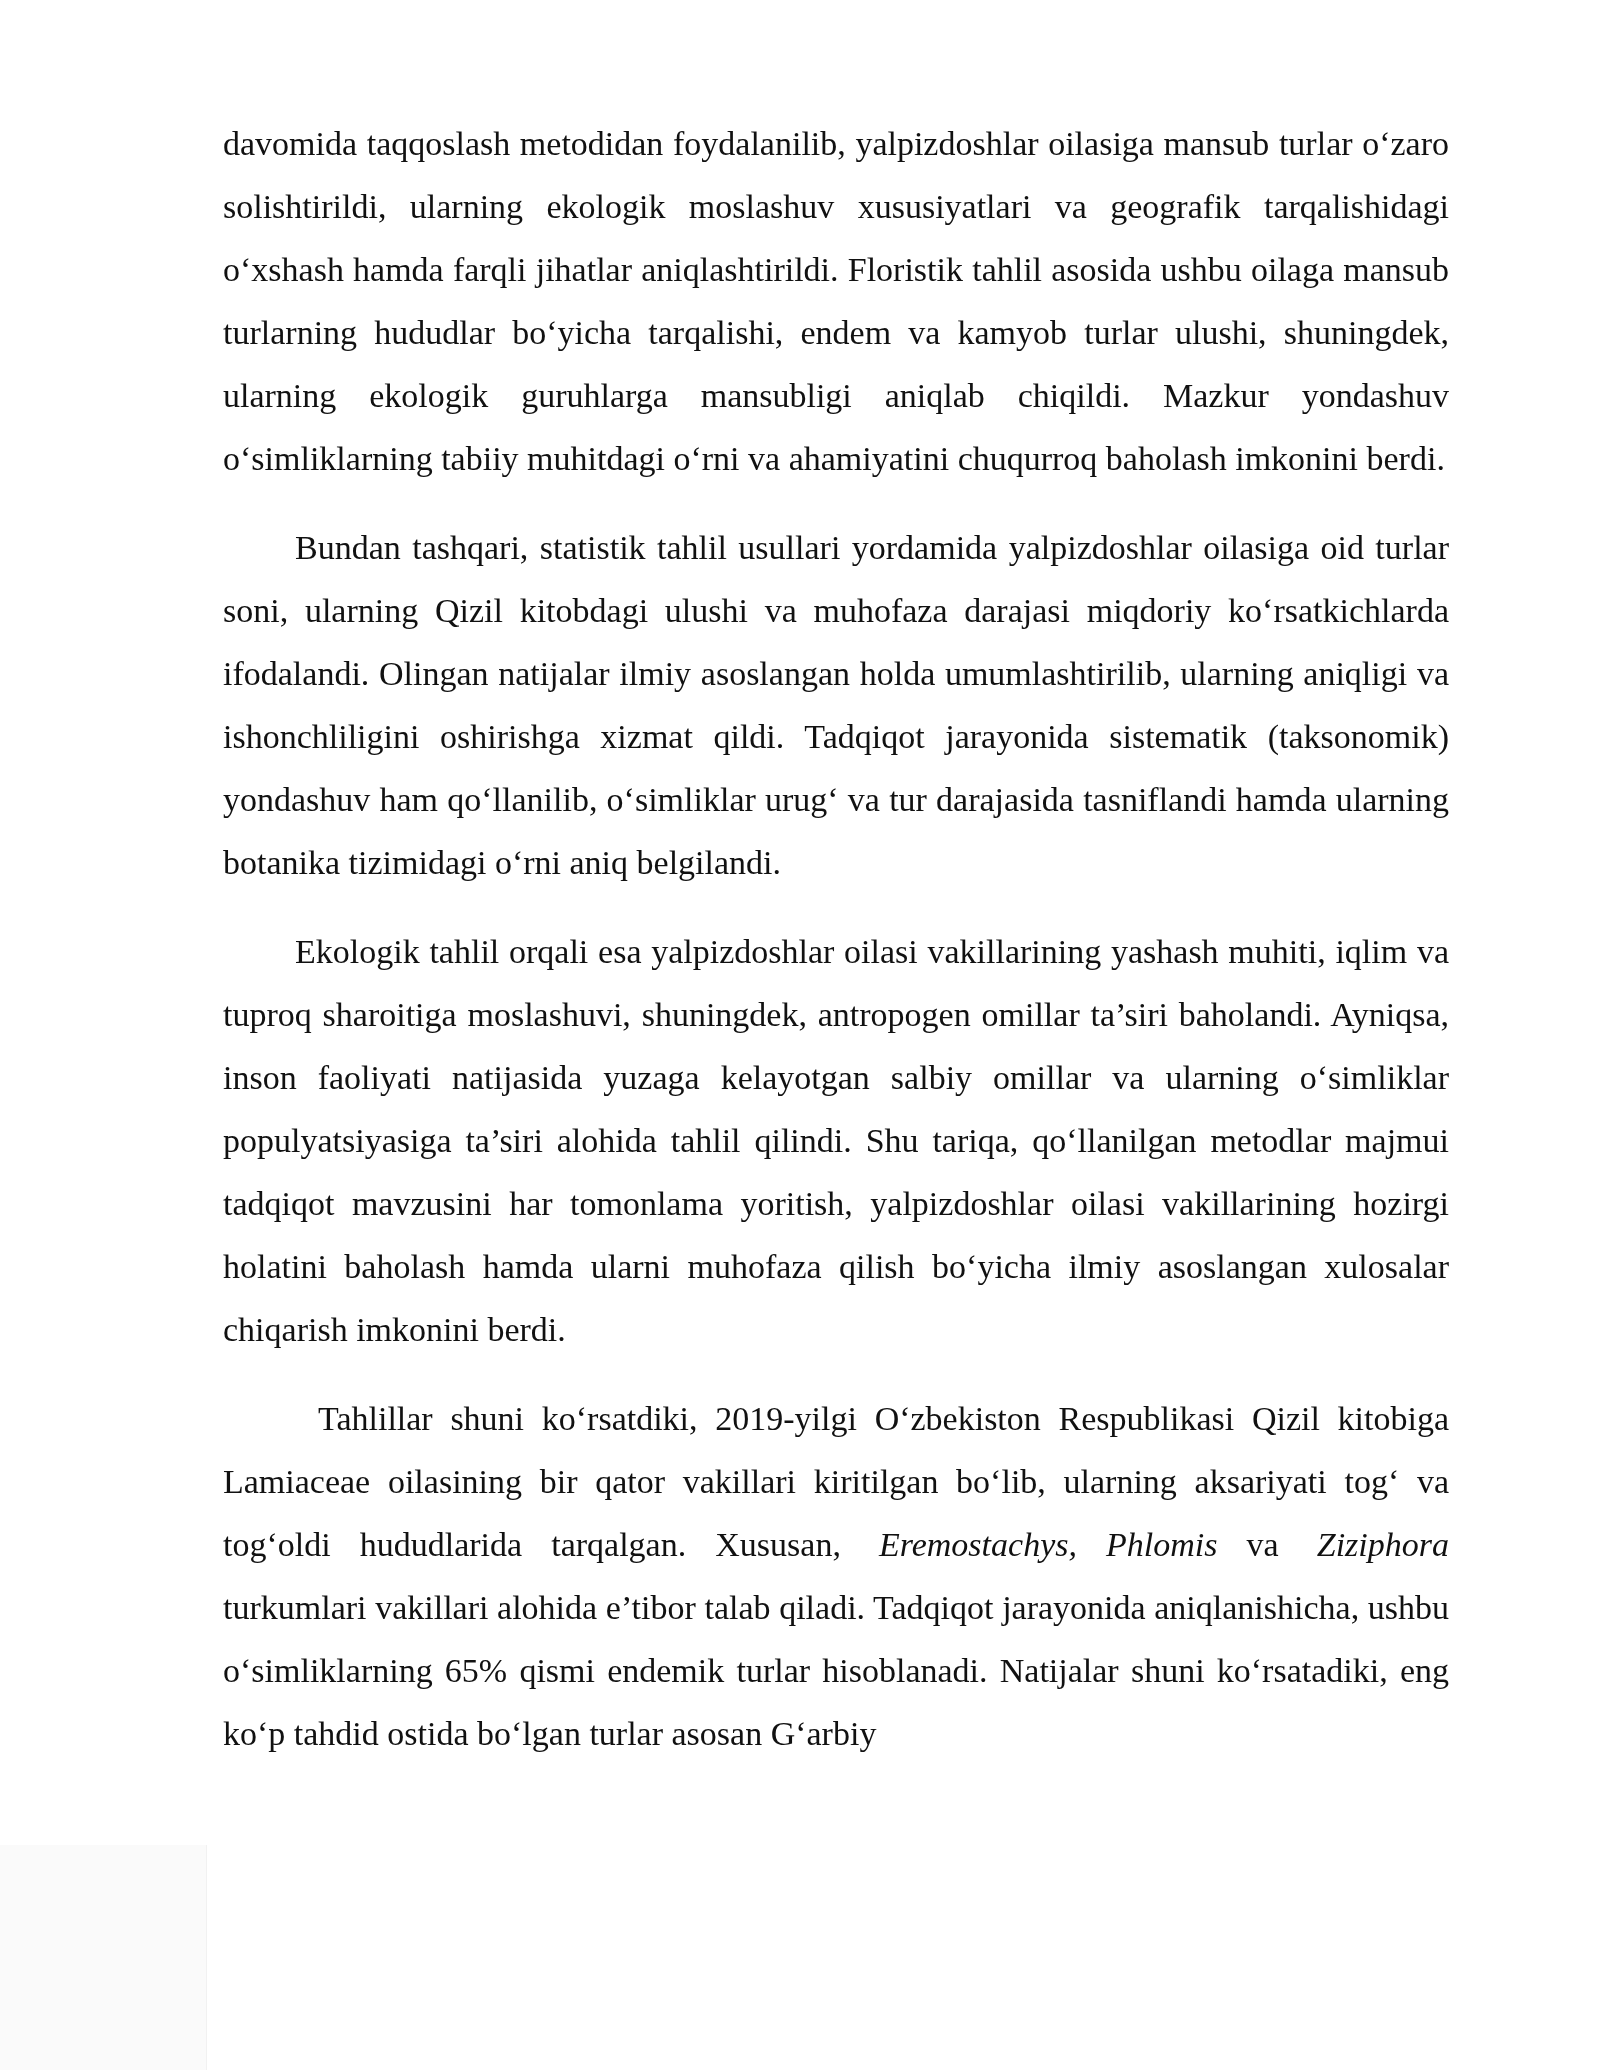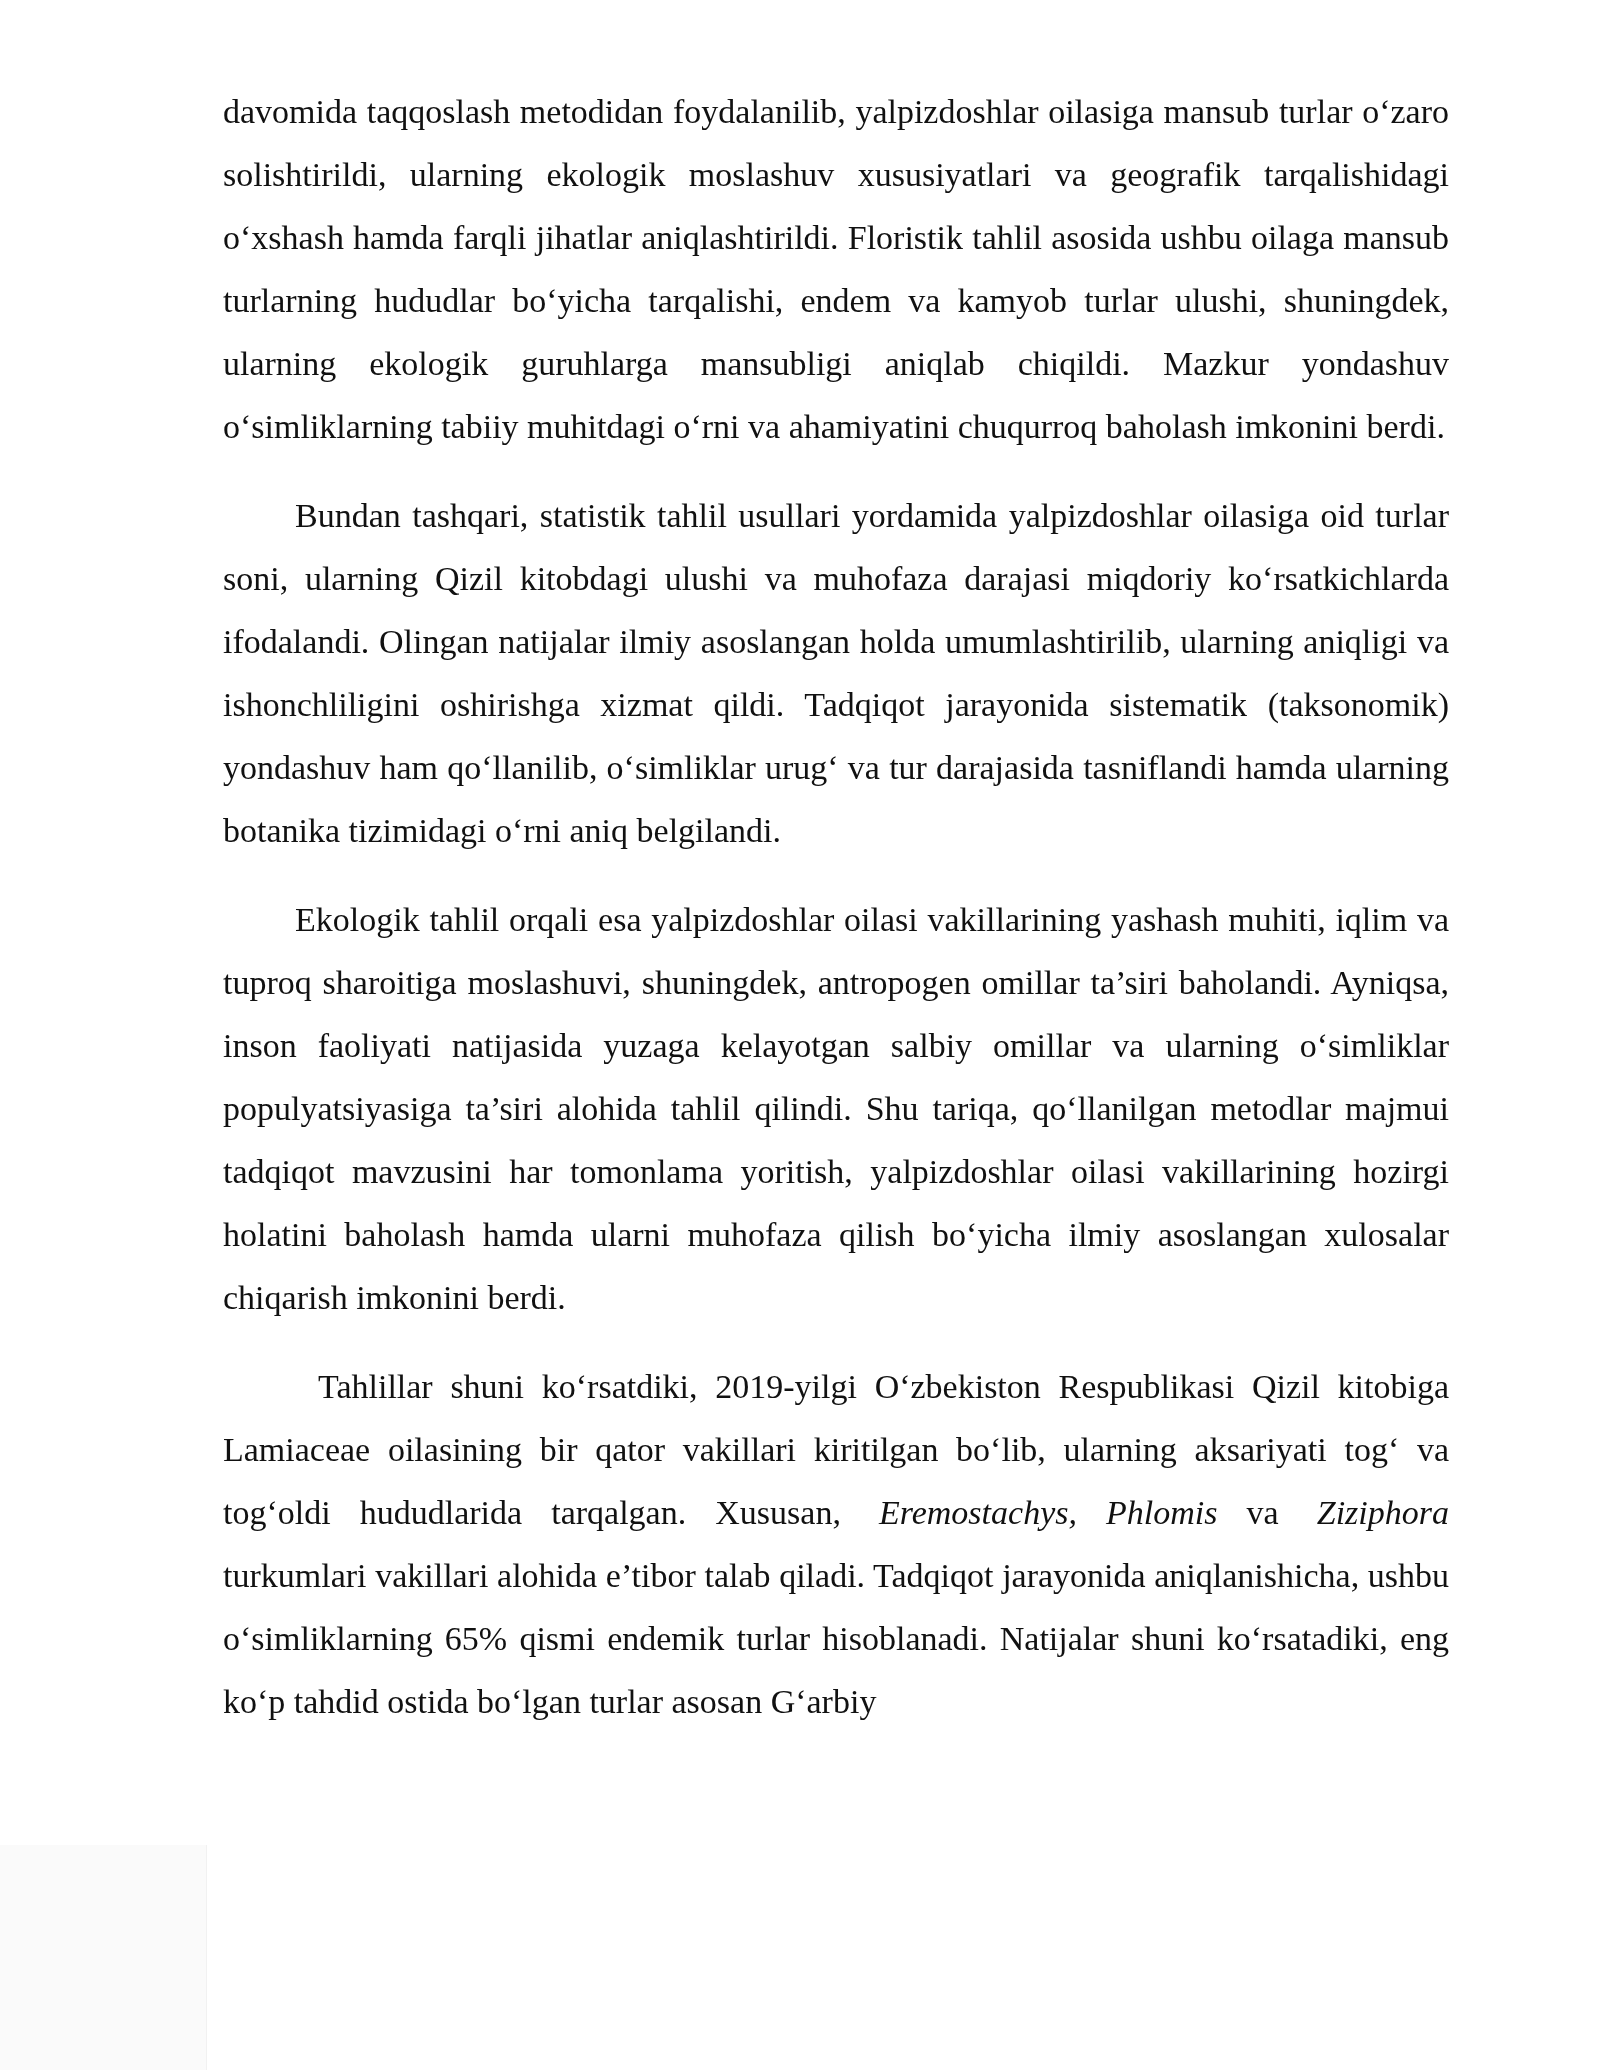--- a/index.html
+++ b/index.html
@@ -29,21 +29,21 @@
     width: 206px;
     height: 225px;
     background: #fafafa;
     border-right: 1px solid #f1f1f1;
   }
   .text-block {
     position: absolute;
     left: 223px;
     top: 0;
     width: 1226px;
-    padding-top: 80px;
+    padding-top: 112px;
     color: #111111;
     font-size: 34px;
     line-height: 63px;
     text-align: justify;
   }
   .text-block p {
     margin: 0 0 26px 0;
     padding: 0;
   }
   p.indented {

